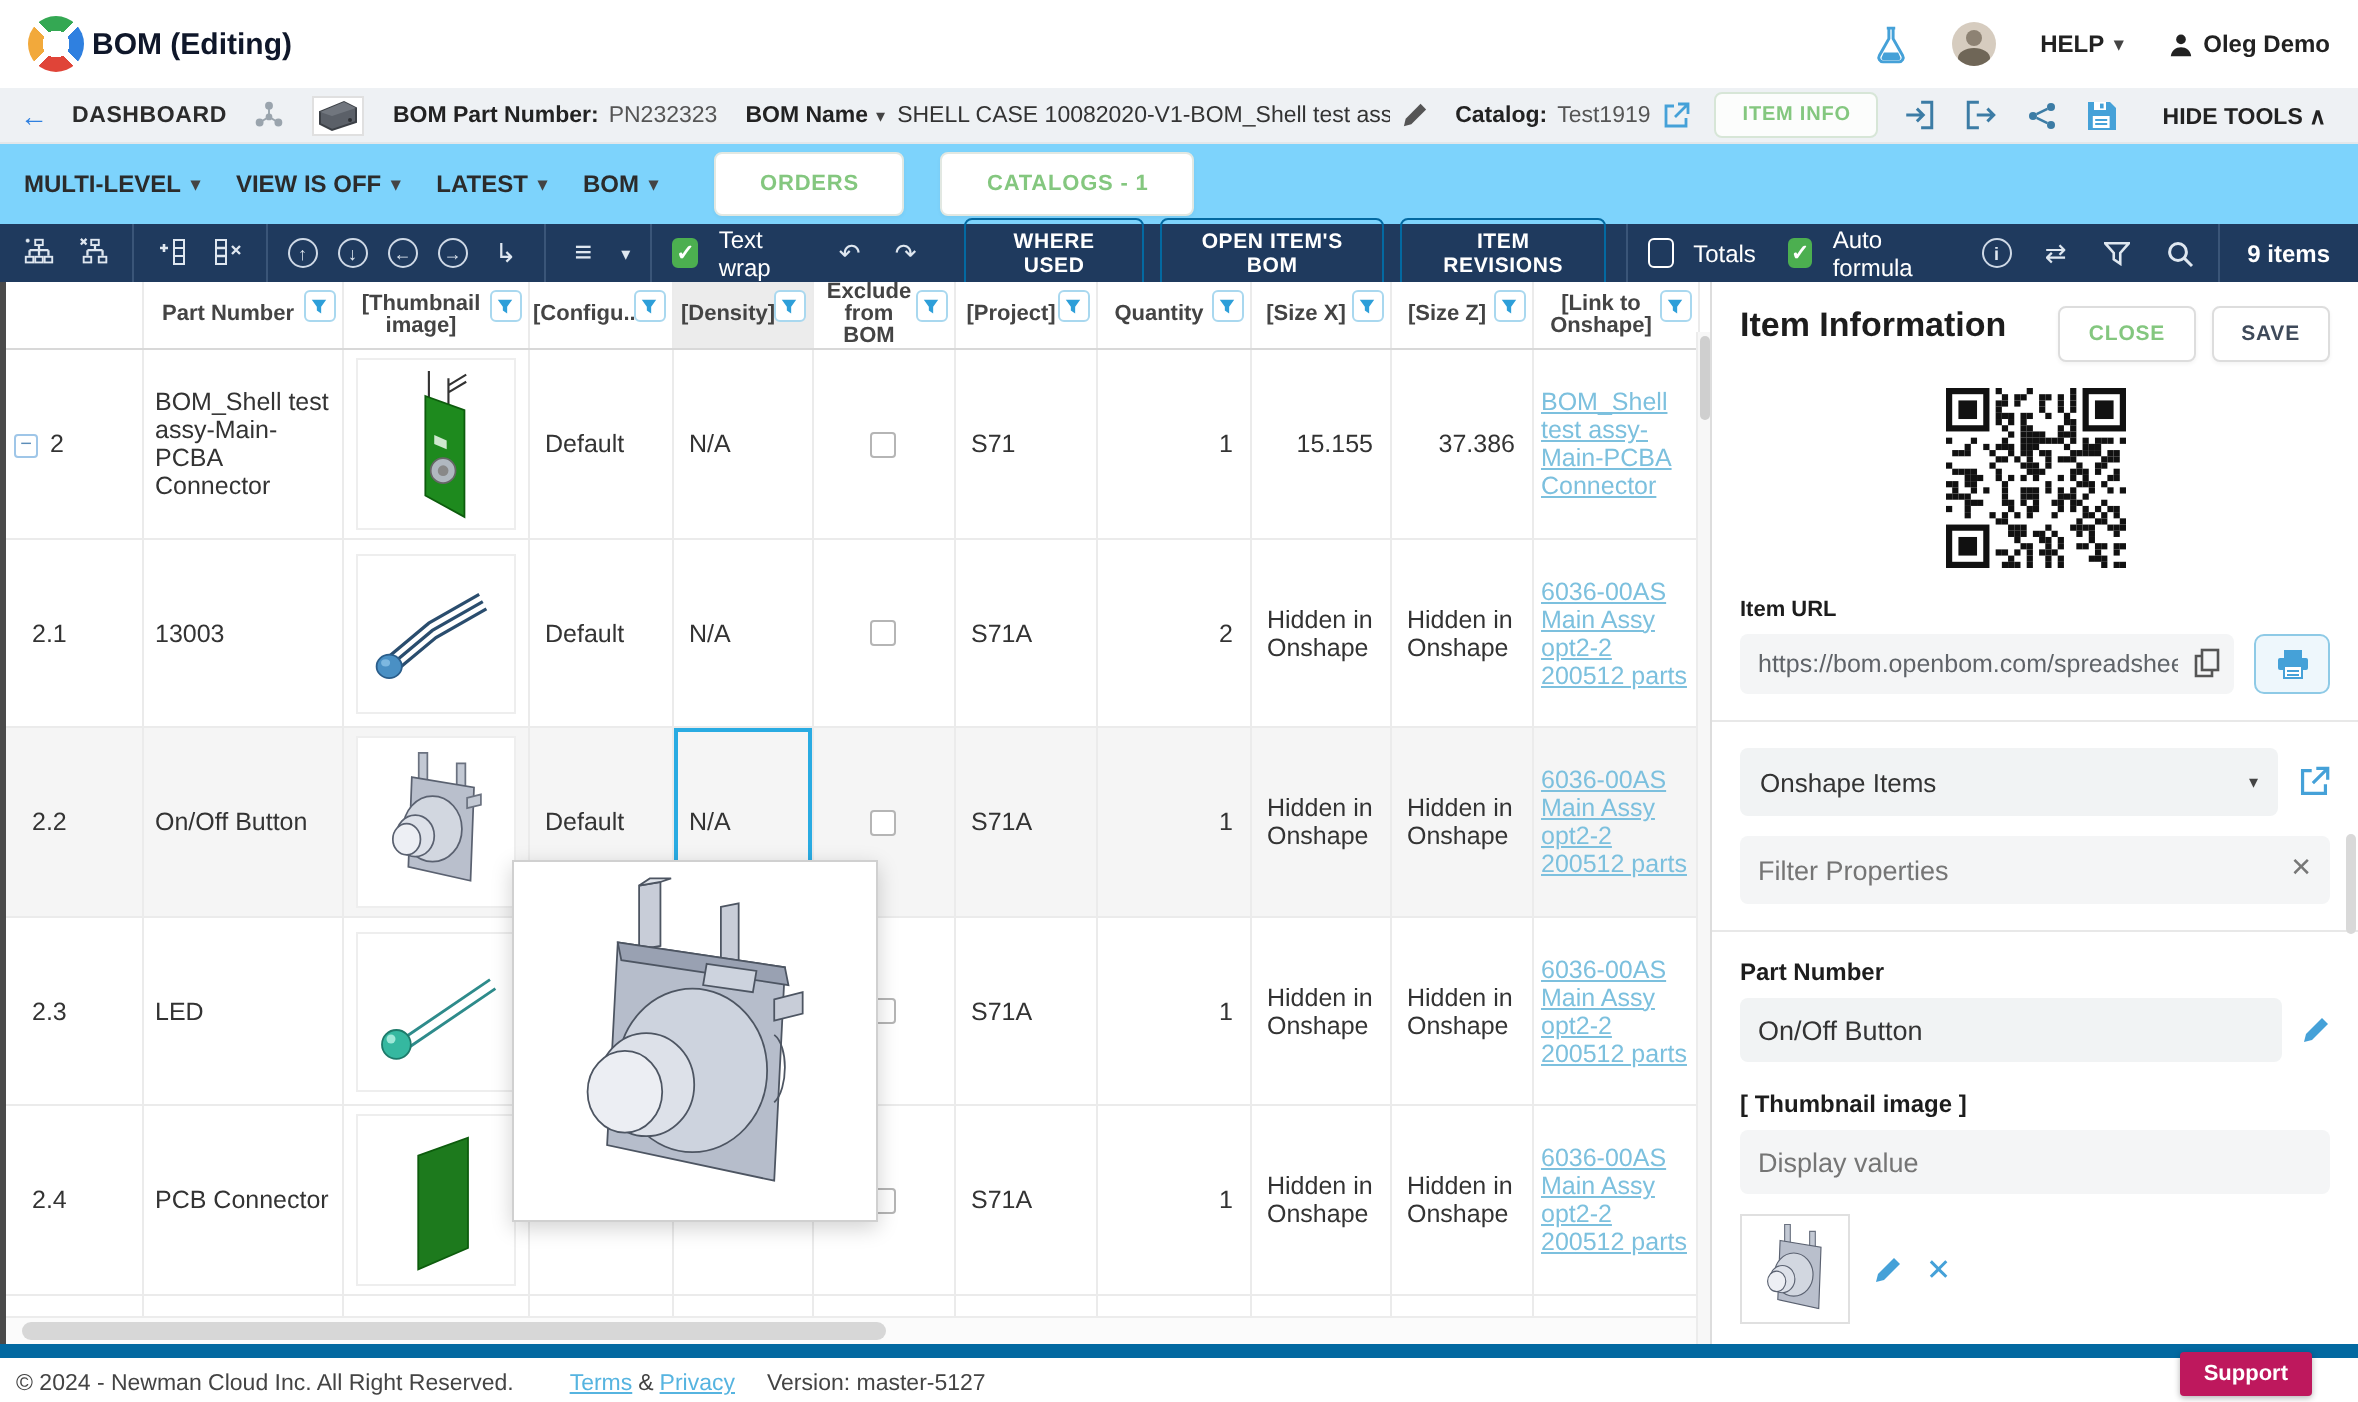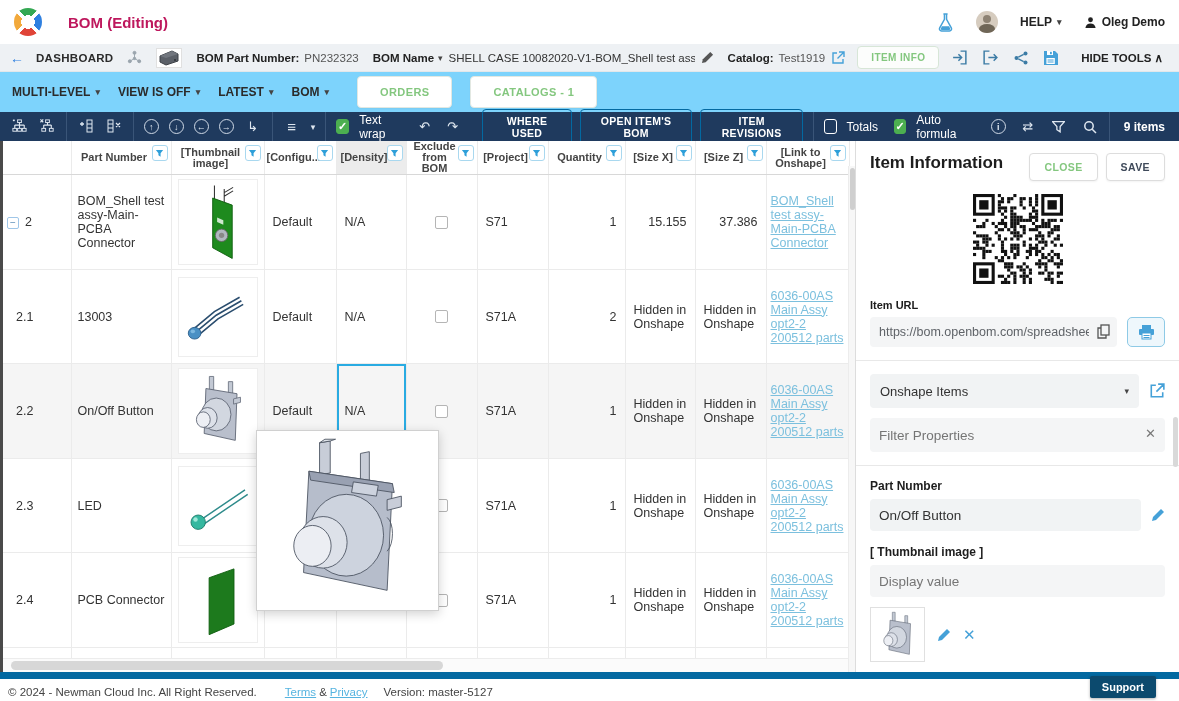--- a/index.html
+++ b/index.html
@@ -3,21 +3,21 @@
 <meta charset="utf-8">
 <style>
   *{box-sizing:border-box;margin:0;padding:0}
   html,body{width:1179px;height:701px;overflow:hidden;font-family:"Liberation Sans",sans-serif;background:#fff;color:#333}
   .hdr{height:44px;display:flex;align-items:center;padding:0 14px;background:#fff}
   .logo{width:28px;height:28px;border-radius:50%;background:
     linear-gradient(45deg,transparent 46%,#fff 46% 54%,transparent 54%),
     linear-gradient(-45deg,transparent 46%,#fff 46% 54%,transparent 54%),
     radial-gradient(circle,#fff 0 34%,transparent 34%),
     conic-gradient(from 315deg,#34a853 0 25%,#2f80e0 0 50%,#e04438 0 75%,#f2a93b 0 100%)}
-  .hdr .title{font-weight:bold;font-size:15px;color:#be185d;margin-left:26px}
+  .hdr .title{font-weight:bold;font-size:15px;color:#0f172a;margin-left:4px}
   .hdr .right{margin-left:auto;display:flex;align-items:center;gap:22px}
   .avatar{width:22px;height:22px;border-radius:50%;background:#d6ccbf;position:relative;overflow:hidden}
   .avatar::before{content:"";position:absolute;left:7px;top:4px;width:8px;height:8px;border-radius:50%;background:#8d8273}
   .avatar::after{content:"";position:absolute;left:3px;top:13px;width:16px;height:10px;border-radius:50%;background:#6f6657}
   .hlabel{font-weight:bold;font-size:12px;color:#222;display:flex;align-items:center;gap:5px;cursor:pointer}
   .caret{font-size:9px;color:#444}
   
   .bar2{height:28px;background:#eef1f4;display:flex;align-items:center;padding:0 10px;font-size:11.5px;border-bottom:1px solid #e3e7ea}
   .bar2 b{font-weight:bold;color:#222}
   .bar2 .sp{margin-left:14px}
@@ -97,21 +97,21 @@
   .pfilter .x{position:absolute;right:9px;top:8px;color:#777;font-size:13px;cursor:pointer}
   .valuebox{height:32px;background:#f1f3f4;border-radius:4px;display:flex;align-items:center;padding:0 9px;font-size:13.5px;color:#333}
   .fieldrow{display:flex;align-items:center;gap:10px}
   .thumbrow{display:flex;align-items:center;gap:12px;margin-top:10px}
   .pthumb{width:55px;height:55px;border:1px solid #e0e0e0;background:#fff;display:flex;align-items:center;justify-content:center}
   .pscroll{position:absolute;right:1px;top:276px;width:5px;height:50px;background:#d9d9d9;border-radius:3px}
   
   .footer{height:33px;background:#fff;border-top:7px solid #0369a1;display:flex;align-items:center;padding:0 8px;font-size:11.5px;color:#444;position:relative;z-index:2}
   .footer a{color:#56b4e0;text-decoration:underline;cursor:pointer}
   .footer .ver{margin-left:16px}
-  .support{position:absolute;right:23px;bottom:3px;z-index:10;background:#0c4a6e;color:#fff;font-weight:bold;font-size:11px;padding:5px 12px;border-radius:2px;border:none;cursor:pointer;box-shadow:0 1px 3px rgba(0,0,0,.3)}
+  .support{position:absolute;right:23px;bottom:3px;z-index:10;background:#be185d;color:#fff;font-weight:bold;font-size:11px;padding:5px 12px;border-radius:2px;border:none;cursor:pointer;box-shadow:0 1px 3px rgba(0,0,0,.3)}
   .strip{height:9px;background:linear-gradient(90deg,#8f8f8f 0 62%,#ababab 62% 98%,#c5c5c5 98%);position:relative;overflow:hidden}
   .strip .blk{position:absolute;left:65px;top:0;width:50px;height:9px;background:#1c1c1c}
   .strip .flag{position:absolute;left:208px;top:1px;width:14px;height:7px;background:#2a2a2a}
   .strip .ev{position:absolute;left:240px;top:0;font-size:10px;font-weight:bold;color:#2f2f2f;line-height:10px}
   svg{display:block}
 </style>
 </head>
 <body>
 
 <div class="hdr">

